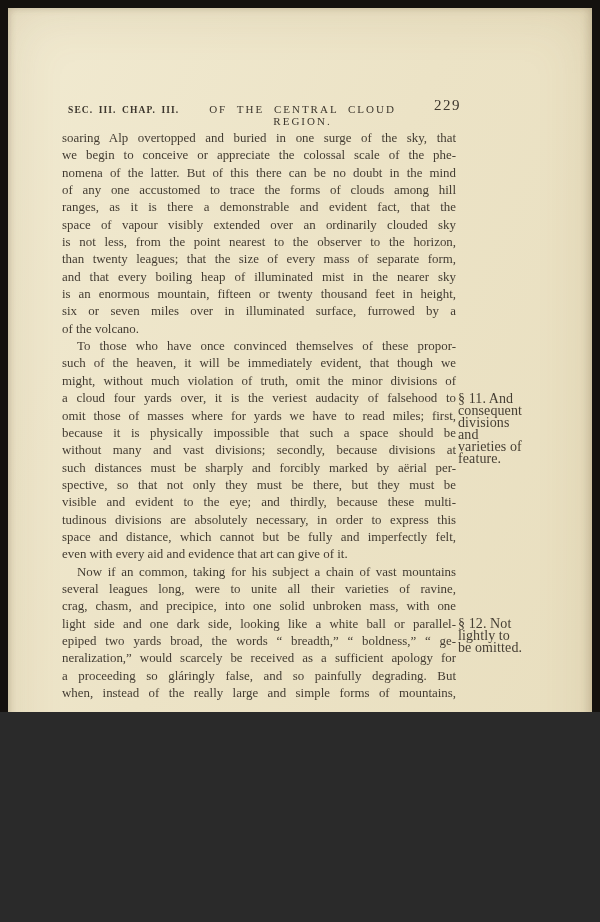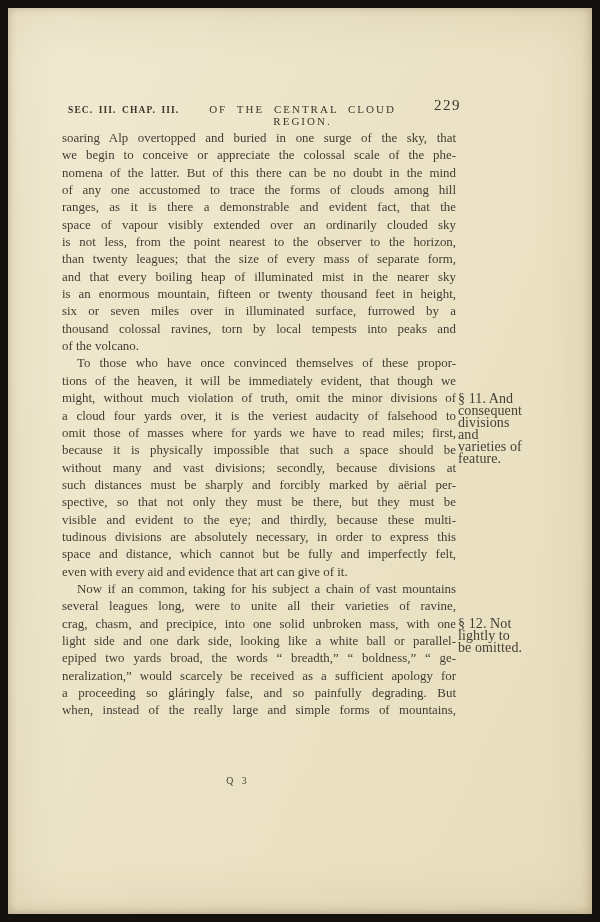--- a/index.html
+++ b/index.html
@@ -1,17 +1,17 @@
 <!DOCTYPE html>
 <html><head>
 <meta charset="utf-8">
 <style>
   html,body { margin:0; padding:0; background:#2a2a2a; }
   .scan {
-    position:relative; width:600px; height:922px;
+    position:relative; width:600px; height:712px;
     background:#14110e; overflow:hidden;
     font-family:"Liberation Serif","DejaVu Serif",serif;
   }
   .paper {
     position:absolute; left:8px; top:8px; width:584px; height:906px;
     background:linear-gradient(115deg,#f1ead1 0%,#ece3c6 45%,#e8debe 100%);
     box-shadow: inset 0 0 55px rgba(130,100,50,.16),
                 inset -4px 0 8px rgba(90,70,40,.14),
                 inset 0 -4px 8px rgba(90,70,40,.10),
                 inset 3px 0 6px rgba(90,70,40,.08);
@@ -66,24 +66,23 @@
         <div class="line">we begin to conceive or appreciate the colossal scale of the phe-</div>
         <div class="line">nomena of the latter. But of this there can be no doubt in the mind</div>
         <div class="line">of any one accustomed to trace the forms of clouds among hill</div>
         <div class="line">ranges, as it is there a demonstrable and evident fact, that the</div>
         <div class="line">space of vapour visibly extended over an ordinarily clouded sky</div>
         <div class="line">is not less, from the point nearest to the observer to the horizon,</div>
         <div class="line">than twenty leagues; that the size of every mass of separate form,</div>
         <div class="line">and that every boiling heap of illuminated mist in the nearer sky</div>
         <div class="line">is an enormous mountain, fifteen or twenty thousand feet in height,</div>
         <div class="line">six or seven miles over in illuminated surface, furrowed by a</div>
-        <div class="line">thousand colossal ravines, torn by local tempests into peaks and</div>
         <div class="line last">of the volcano.</div>
         <div class="line indent">To those who have once convinced themselves of these propor-</div>
-        <div class="line">tions of the heaven, it will be immediately evident, that though we</div>
+        <div class="line">such of the heaven, it will be immediately evident, that though we</div>
         <div class="line">might, without much violation of truth, omit the minor divisions of</div>
         <div class="line">a cloud four yards over, it is the veriest audacity of falsehood to</div>
         <div class="line">omit those of masses where for yards we have to read miles; first,</div>
         <div class="line">because it is physically impossible that such a space should be</div>
         <div class="line">without many and vast divisions; secondly, because divisions at</div>
         <div class="line">such distances must be sharply and forcibly marked by aërial per-</div>
         <div class="line">spective, so that not only they must be there, but they must be</div>
         <div class="line">visible and evident to the eye; and thirdly, because these multi-</div>
         <div class="line">tudinous divisions are absolutely necessary, in order to express this</div>
         <div class="line">space and distance, which cannot but be fully and imperfectly felt,</div>

